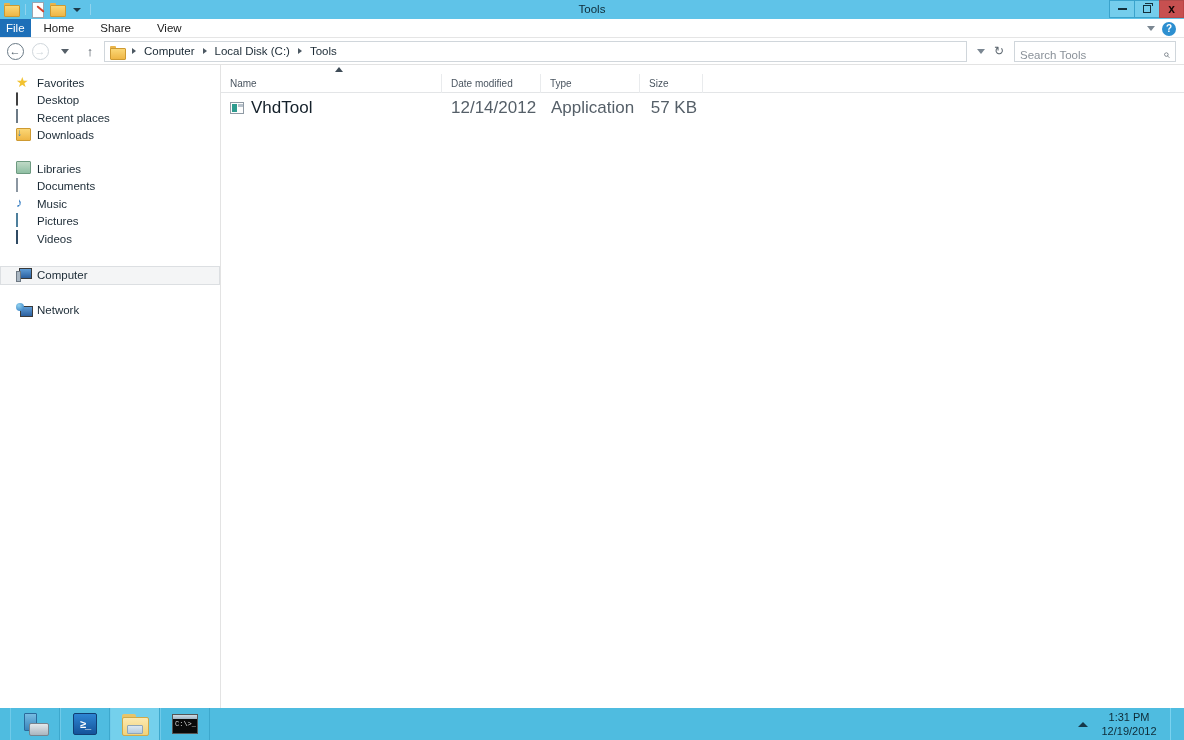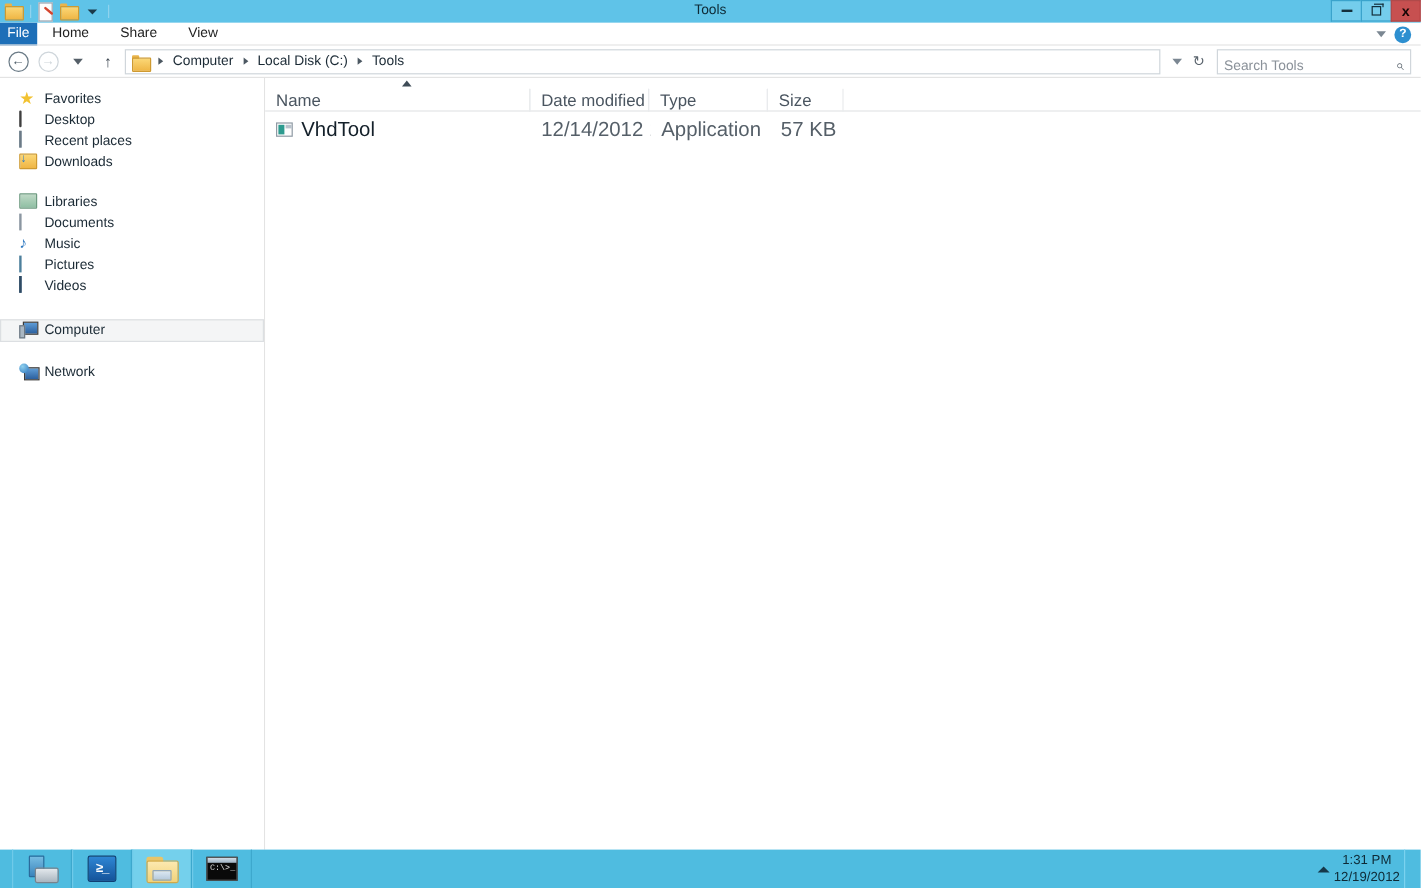--- a/index.html
+++ b/index.html
@@ -225,21 +225,21 @@
   .sortmark {
     position: absolute; left: 114px; top: 2px;
     width: 0; height: 0; border-left: 4px solid transparent;
     border-right: 4px solid transparent; border-bottom: 5px solid #3f4c57;
   }
   .colheader {
     height: 19px; display: flex; align-items: center;
     border-bottom: 1px solid #e3e5e7;
   }
   .colh {
-    height: 19px; font-size: 14px; color: #4a5560; line-height: 19px;
+    height: 19px; font-size: 10px; color: #4a5560; line-height: 19px;
     padding-left: 9px; border-right: 1px solid #e9ebed;
     border-left: 1px solid #e9ebed; margin-left: -1px;
     white-space: nowrap; overflow: hidden;
   }
   .colh-name { width: 221px; border-left: none; margin-left: 0; }
   .colh-date { width: 100px; }
   .colh-type { width: 100px; }
   .colh-size { width: 64px; }
   .filerow { height: 20px; display: flex; align-items: center; margin-top: 5px; }
   .cell { font-size: 17px; color: #2b3741; line-height: 20px; white-space: nowrap; overflow: hidden; }
@@ -335,21 +335,21 @@
   }
   .ti-cmd-bar {
     position:absolute; left:0; top:0; right:0; height:4px;
     background: linear-gradient(#cfdce6, #9fb2c2);
   }
   .ti-cmd-txt {
     position:absolute; left:2px; top:5px; color:#dcdcdc;
     font-family:"Liberation Mono", monospace; font-size:7px; line-height:8px;
   }
   .tray {
-    margin-left: auto; display: flex; align-items: center; padding-right: 6px;
+    margin-left: auto; display: flex; align-items: center; gap: 10px; padding-right: 6px;
   }
   .tray-up {
     width: 0; height: 0; border-left: 5px solid transparent;
     border-right: 5px solid transparent; border-bottom: 5px solid #16384a;
   }
   .clock {
     display: flex; flex-direction: column; align-items: center; justify-content: center;
     font-size: 11px; color: #0e2a36; line-height: 14px; min-width: 62px;
   }
   .show-desktop {

